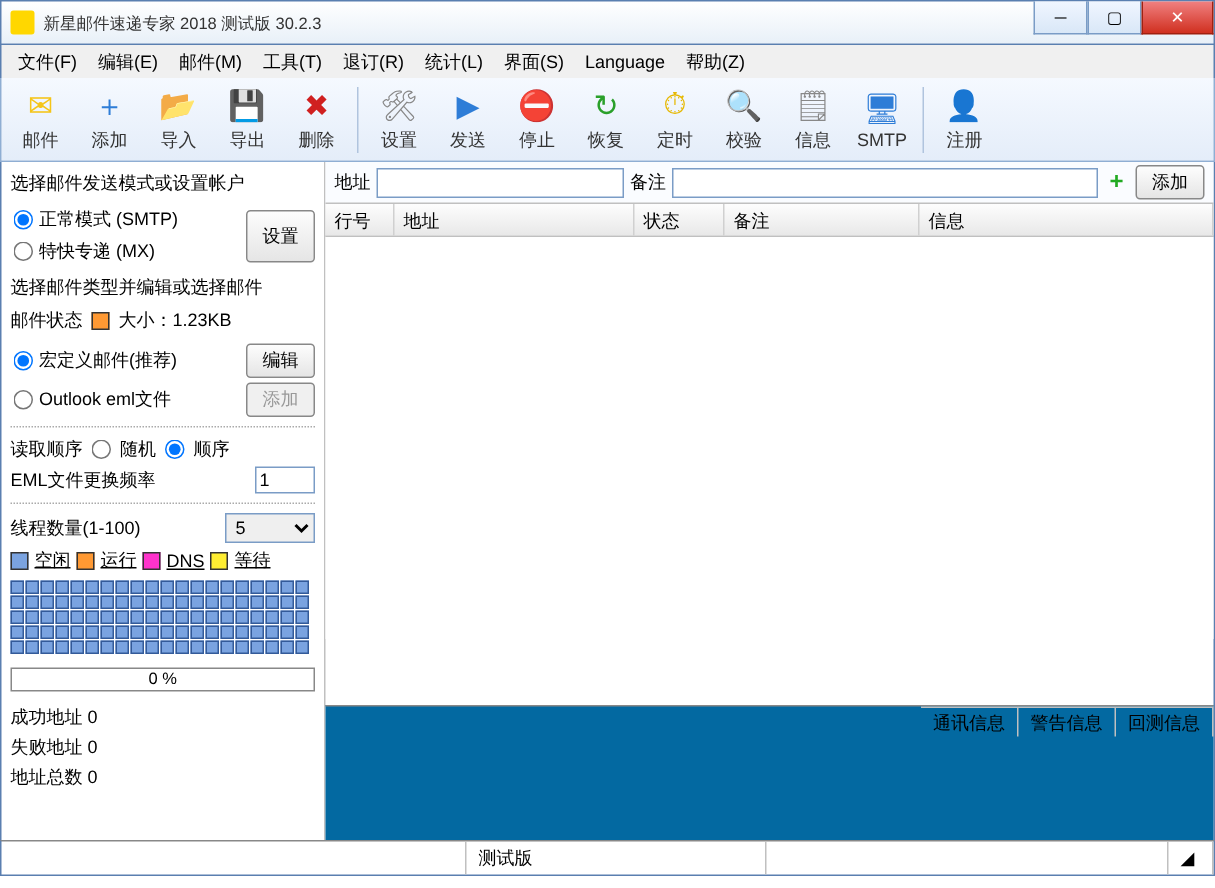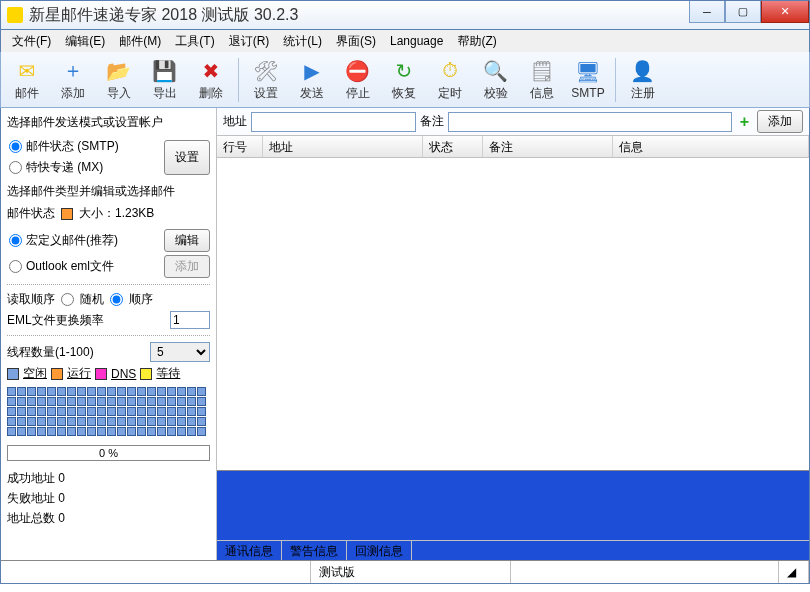--- a/index.html
+++ b/index.html
@@ -1,21 +1,21 @@
 <!DOCTYPE html>
 <html><head>
 <meta charset="utf-8">
 <style>
 * { box-sizing: border-box; margin: 0; padding: 0; font-family: "Microsoft YaHei", SimSun, Arial, sans-serif; }
 body { background: #fff; font-size: 12px; width: 810px; height: 592px; overflow: hidden; }
 
 
 .titlebar { height: 30px; background: linear-gradient(#fff,#e8f0f8); border: 1px solid #5a7fb0; display: flex; align-items: center; padding-left: 6px; }
 .titlebar .icon { width: 16px; height: 16px; background: #ffd700; border-radius: 2px; margin-right: 6px; }
-.titlebar .title { flex: 1; color: #333; font-size: 16px; }
+.titlebar .title { flex: 1; color: #333; font-size: 11px; }
 .winbtns { display: flex; height: 100%; }
 .winbtn { width: 36px; height: 22px; border: 1px solid #7a9cc6; border-top: none; display: flex; align-items: center; justify-content: center; font-size: 11px; background: linear-gradient(#f0f6ff,#d9e7f7); cursor: pointer; }
 .winbtn.close { background: linear-gradient(#f08080,#d03020); color: #fff; width: 48px; border-color: #a02010; }
 
 
 .menubar { height: 22px; display: flex; align-items: center; padding-left: 4px; border-left:1px solid #5a7fb0; border-right:1px solid #5a7fb0; background:#f0f0f0; }
 .menubar span { padding: 2px 7px; cursor: pointer; }
 
 
 .toolbar { height: 56px; display: flex; align-items: center; padding: 2px 4px; border:1px solid #8faed3; border-top:none; background: linear-gradient(#f5f9ff,#e4edf9); gap:2px;}
@@ -47,21 +47,21 @@
 .tabs { height:24px; display:flex; align-items:flex-end; padding-left:2px; background:#f0f0f0; border-bottom:1px solid #8faed3;}
 .tab { padding:3px 12px; border:1px solid #8faed3; border-bottom:none; background:linear-gradient(#fef4d0,#fce08a); margin-right:-1px; border-radius:4px 4px 0 0; cursor:pointer; font-size:12px;}
 .tab.active { background:linear-gradient(#fff,#f7e6a5); font-weight:bold;}
 .tabs-right { margin-left:auto; margin-right:8px; color:#0044cc; cursor:pointer; display:flex; align-items:center; gap:3px; padding-bottom:3px;}
 .addrrow { height:28px; display:flex; align-items:center; padding:3px 6px; gap:4px; background:#fafcff; border-bottom:1px solid #c0c0c0;}
 .addrrow input{ height:20px;}
 .addicon { color:#2a2; font-size:16px; font-weight:bold; padding:0 4px; cursor:pointer;}
 .listhead { height:22px; display:flex; background:linear-gradient(#fdfdfd,#e8e8e8); border-bottom:1px solid #c0c0c0;}
 .listhead div { padding:3px 6px; border-right:1px solid #d0d0d0; font-size:12px;}
 .listbody { flex:1; background:#fff;}
-.bottompane { height:90px; border-top:1px solid #888; background:#1d4ed8; display:flex; flex-direction:column;margin-top:44px;}
+.bottompane { height:90px; border-top:1px solid #888; background:#0369a1; display:flex; margin-top:44px;}
 .bottompane .area{flex:1;}
 .btabs { height:20px; display:flex; border-top:1px solid #c0c0c0;}
 .btab { padding:2px 8px; border-right:1px solid #c0c0c0; font-size:12px; cursor:pointer;}
 
 .statusbar { height:24px; border:1px solid #5a7fb0; border-top:1px solid #888; display:flex; align-items:center; font-size:12px;}
 .statusbar .cell { border-right:1px solid #c0c0c0; padding:0 8px; height:100%; display:flex; align-items:center;}
 .statusbar .spacer{flex:1;}
 
 .row-between{display:flex; justify-content:space-between; align-items:center;}
 </style>
@@ -151,21 +151,21 @@
     </div>
   </div>
 
 <div class="main">
   <div class="sidebar">
     <div class="group-title">选择邮件发送模式或设置帐户</div>
     <div class="row-between">
       <div>
         <div class="radio-row">
             <input type="radio" name="mode" checked="" style="">
-            <label>邮件状态 (SMTP)</label>
+            <label>正常模式 (SMTP)</label>
           </div>
         <div class="radio-row">
             <input type="radio" name="mode" style="">
             <label>特快专递 (MX)</label>
           </div>
       </div>
       <button class="btn">设置</button>
     </div>
 
     <div class="group-title">选择邮件类型并编辑或选择邮件</div>

